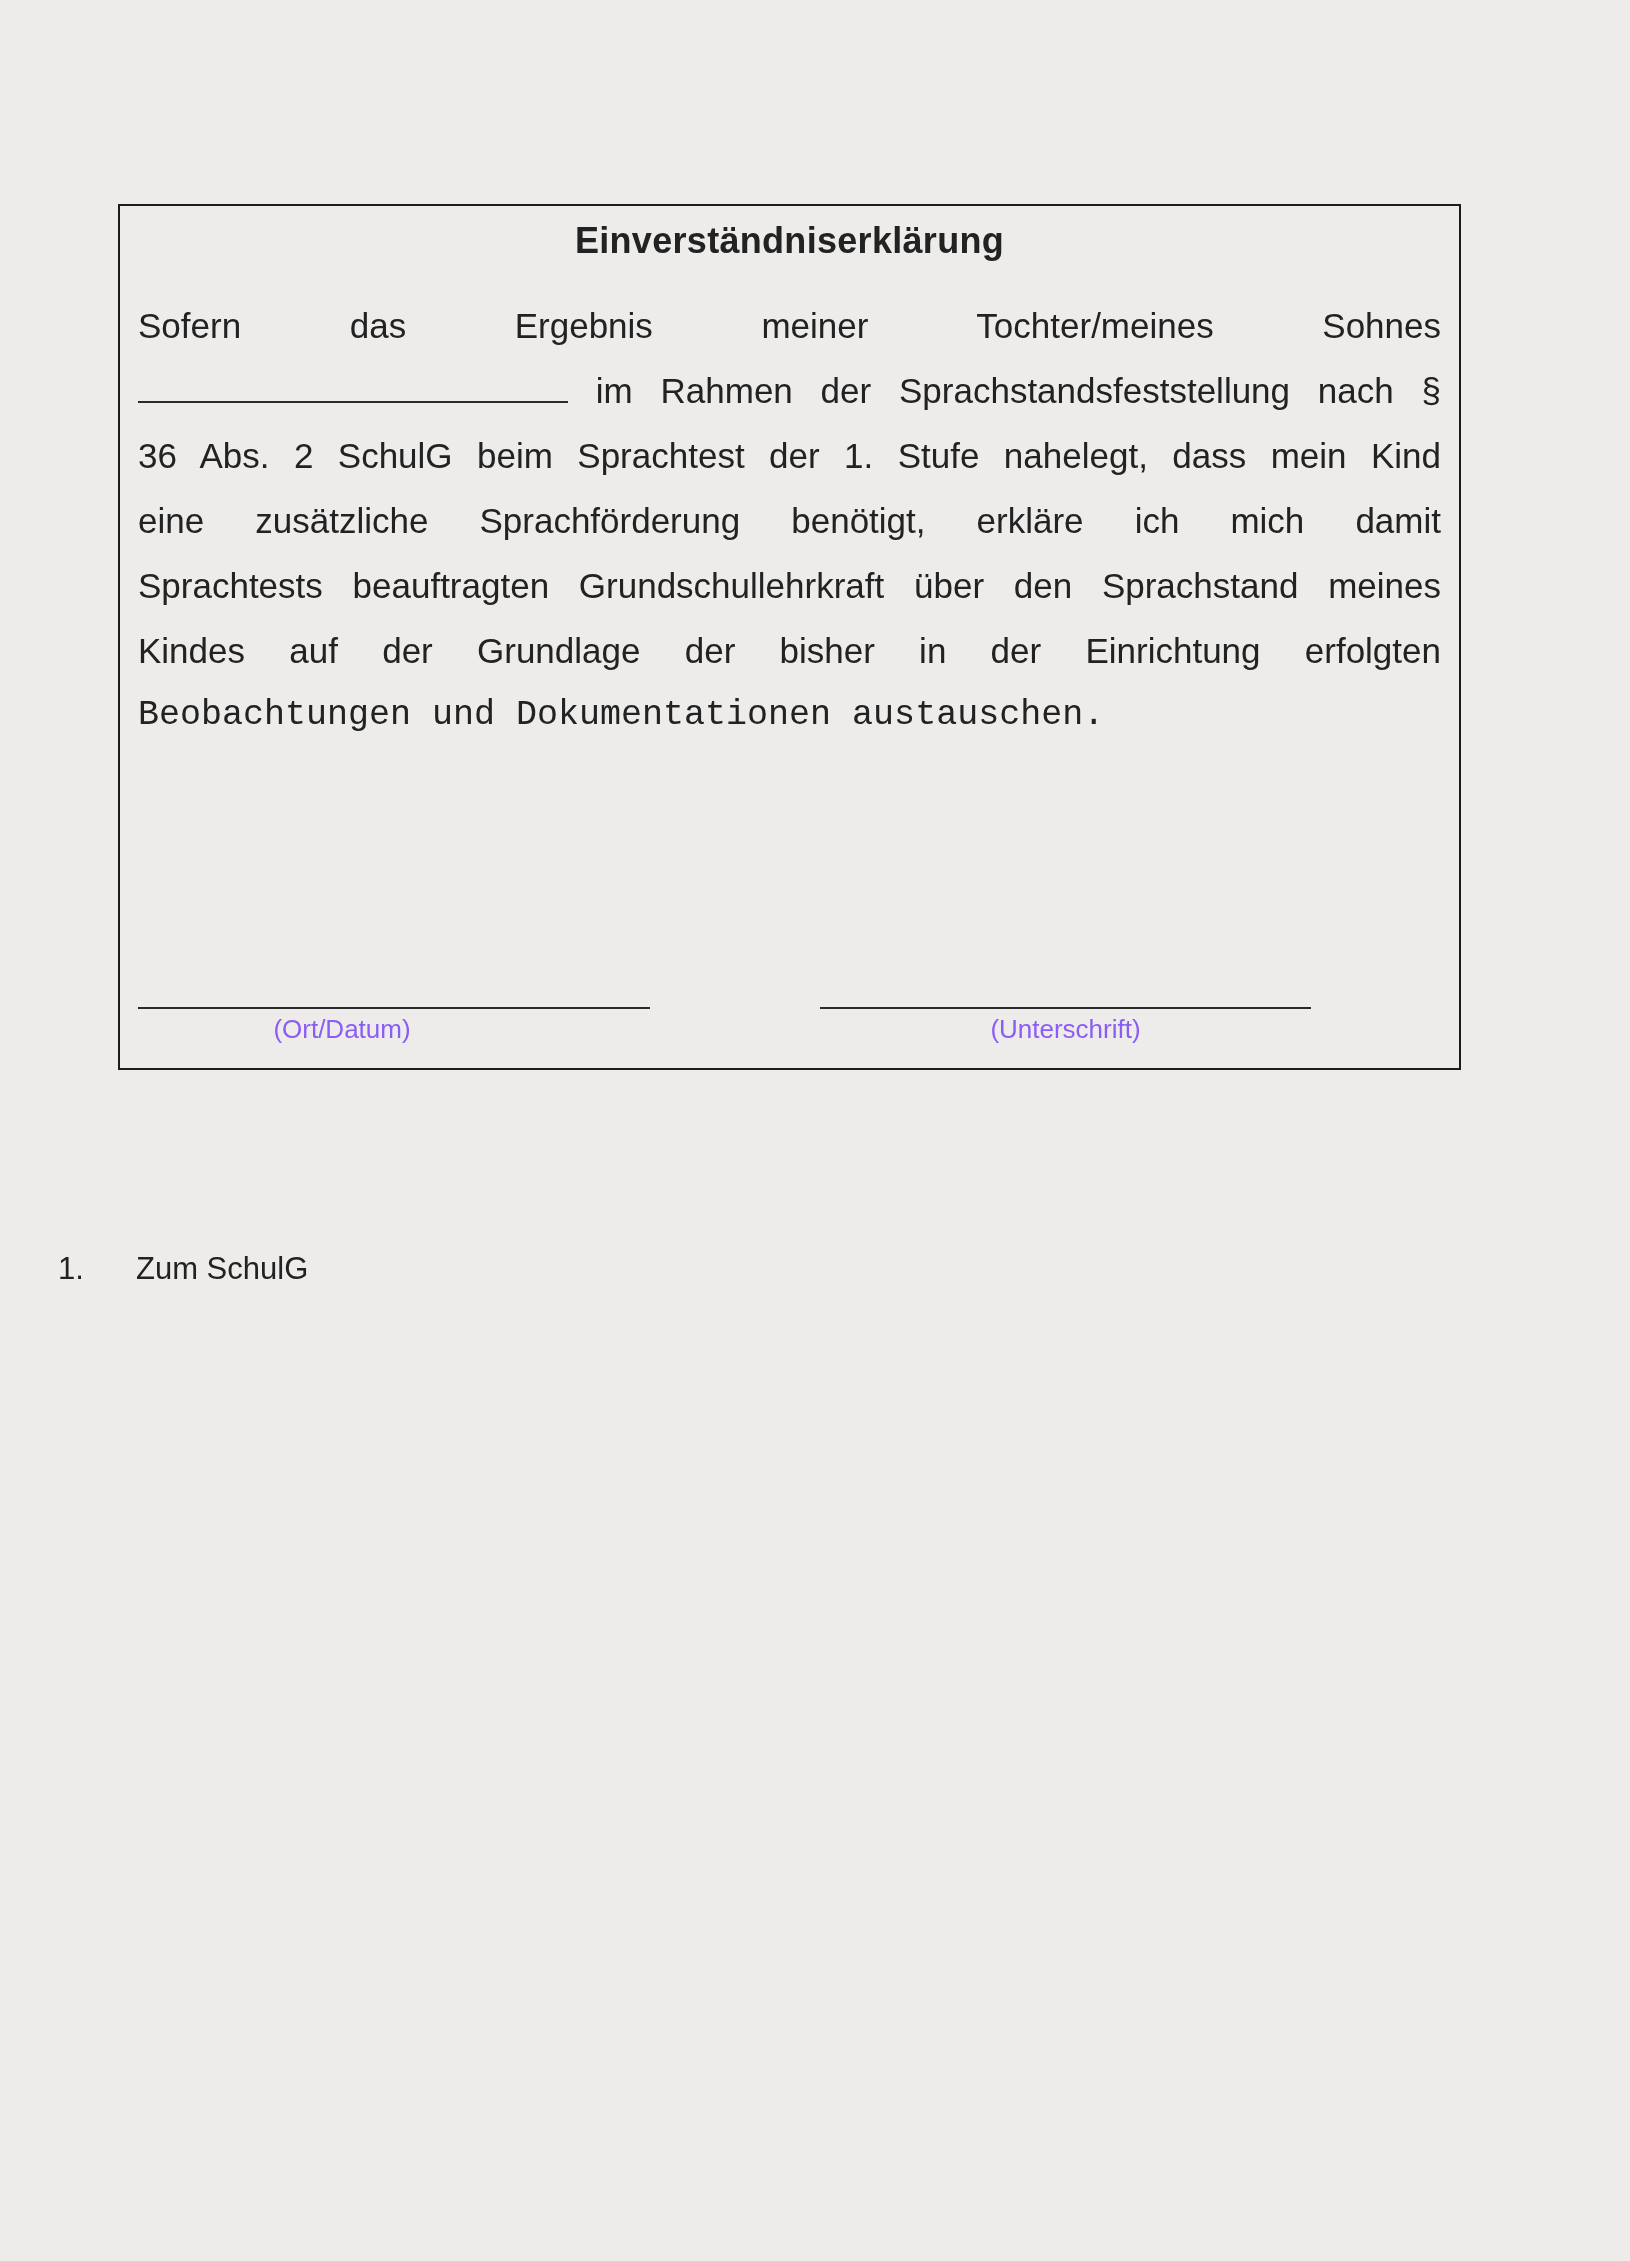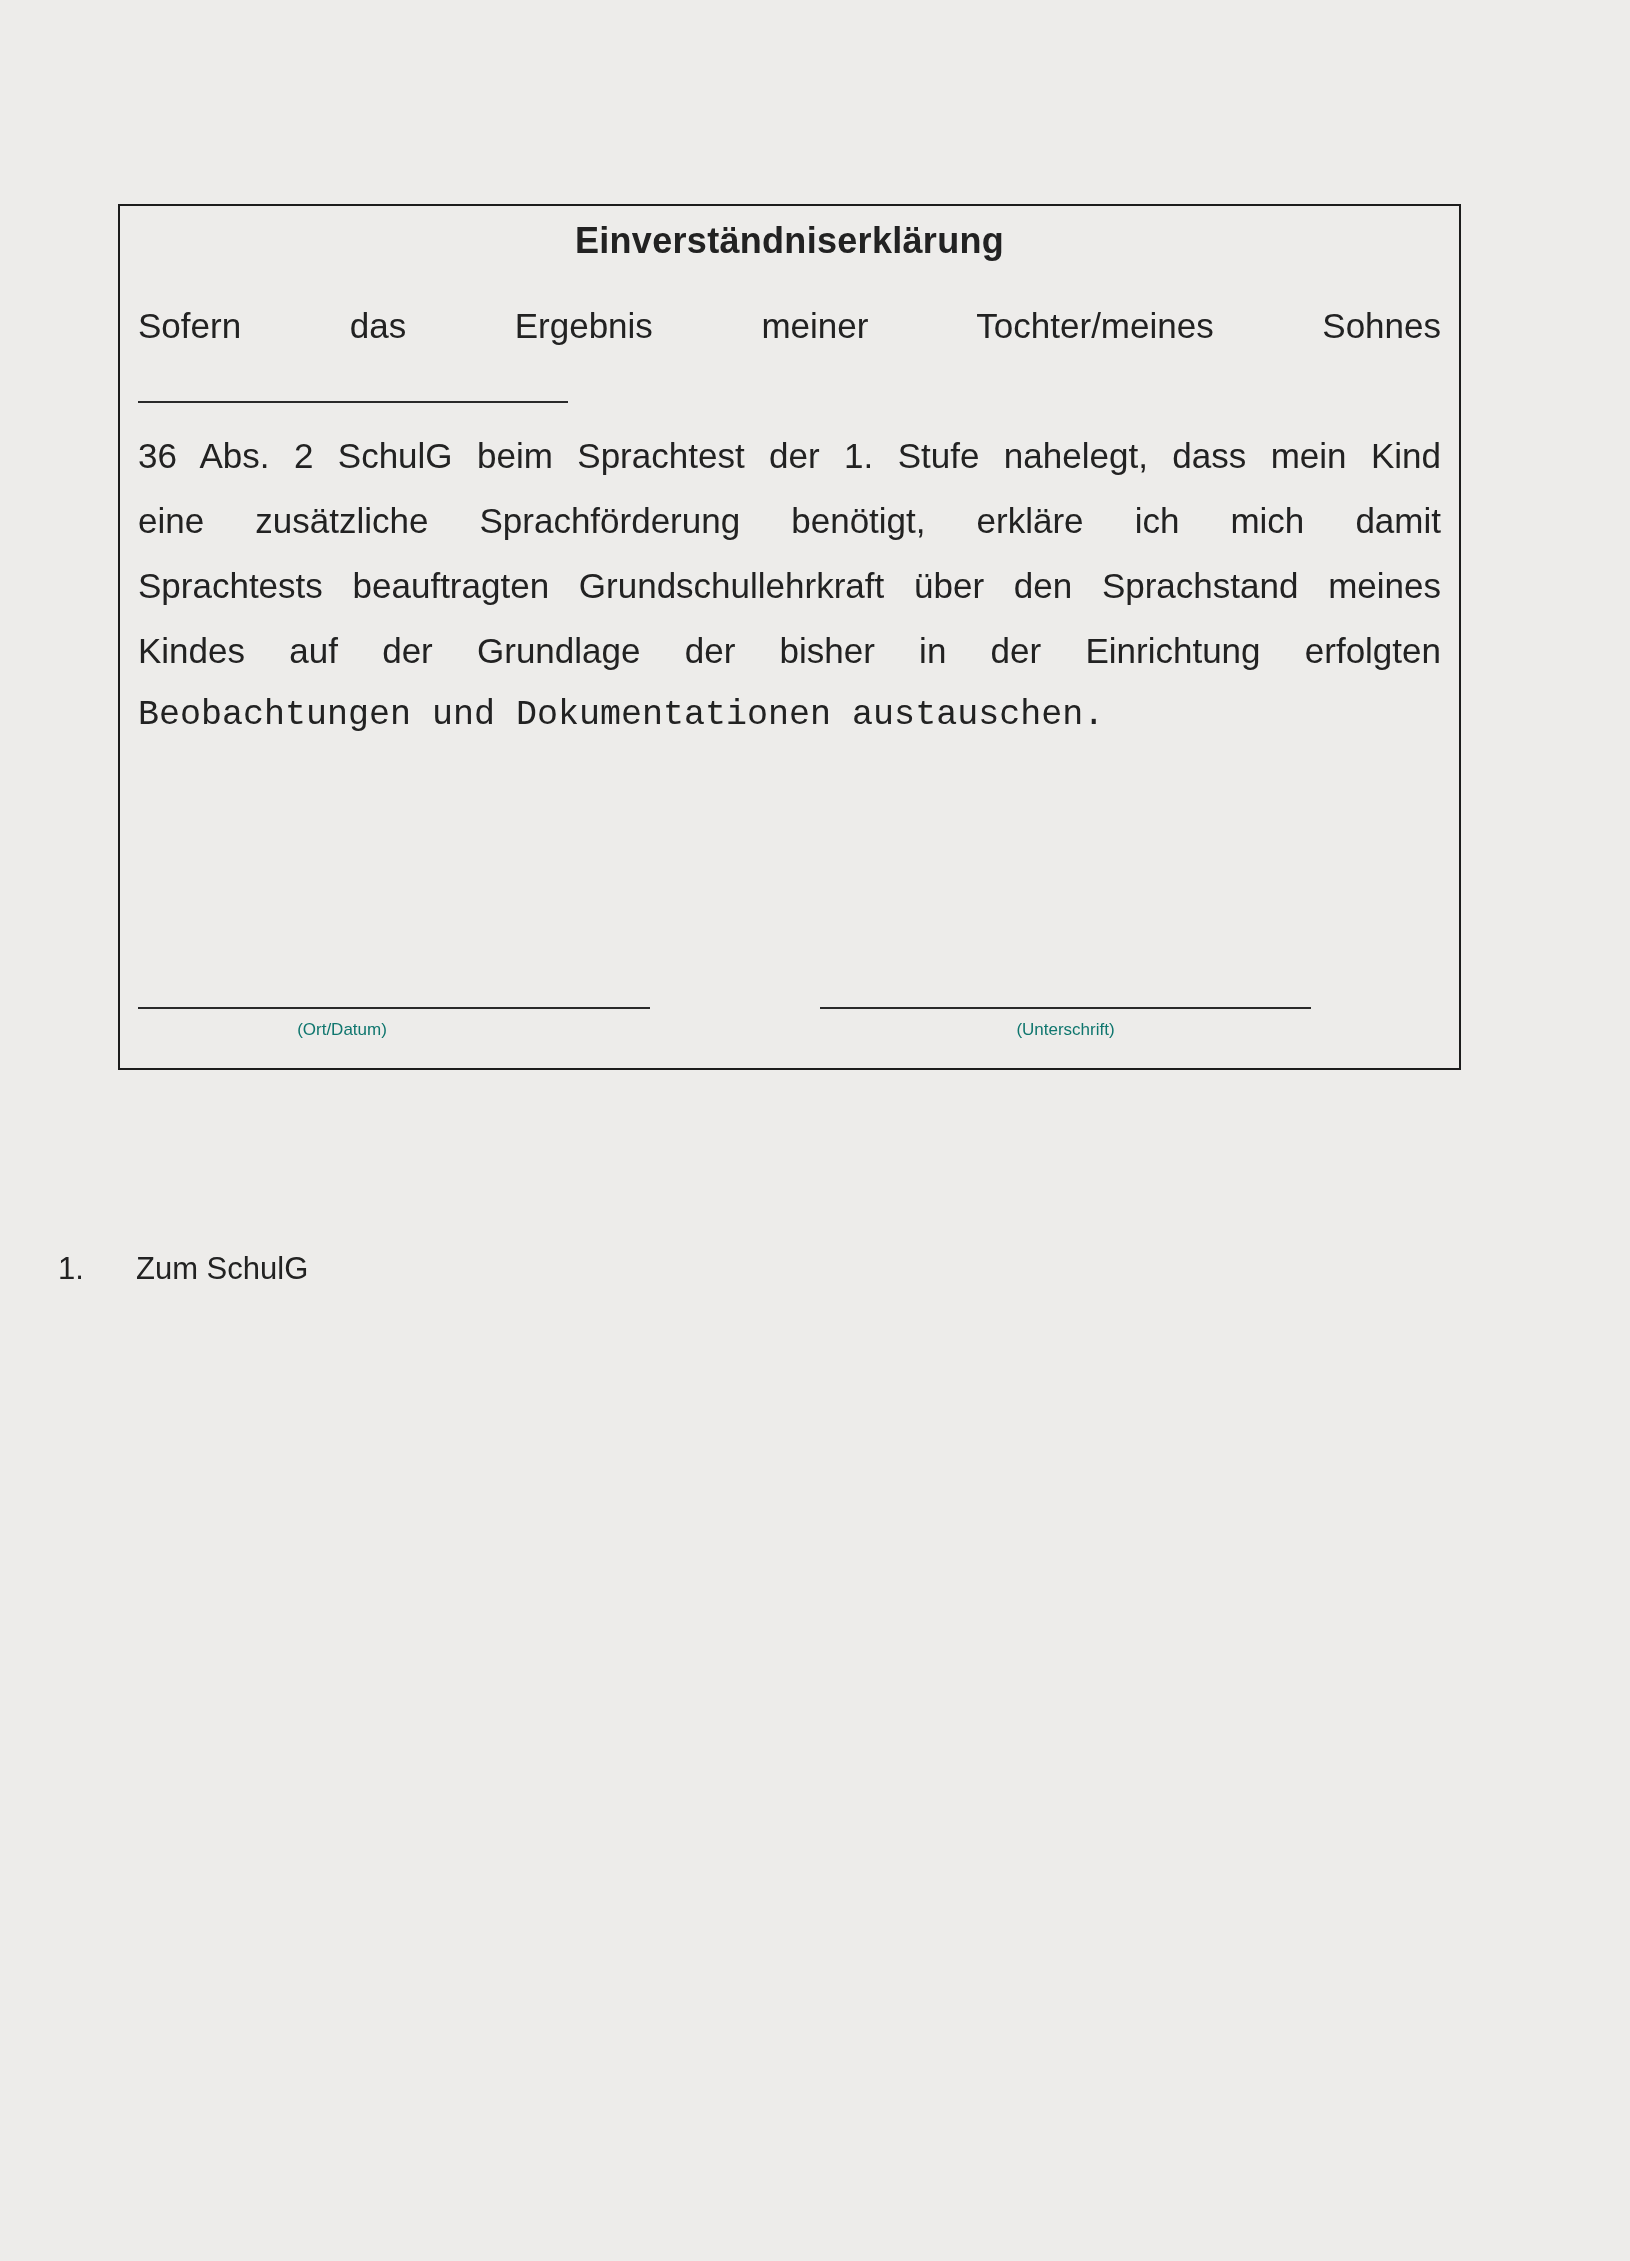--- a/index.html
+++ b/index.html
@@ -76,24 +76,24 @@
   .sig-col-right {
     width: 491px;
     margin-right: 130px;
   }
   .sig-line {
     border-top: 2px solid #2a2a2a;
     height: 0;
   }
   .sig-label {
     margin-top: 5.2px;
-    font-size: 17px;
+    font-size: 26px;
     line-height: 31px;
     text-align: center;
-    color: #0f766e;
+    color: #8b5cf6;
   }
   .sig-col-left .sig-label {
     text-align: center;
     transform: translateX(-52px);
   }
   .section-line {
     position: absolute;
     left: 58px;
     top: 1234px;
     font-size: 31px;
@@ -110,20 +110,21 @@
 <div class="page">
 
   <div class="consent-box">
 
     <div class="box-title">Einverständniserklärung</div>
 
     <div class="body-lines">
       <div class="body-line">Sofern das Ergebnis meiner Tochter/meines Sohnes</div>
       <div class="body-line">
         <span class="fill-blank"></span>
+        <span>im Rahmen der Sprachstandsfeststellung nach §</span>
       </div>
       <div class="body-line">36 Abs. 2 SchulG beim Sprachtest der 1. Stufe nahelegt, dass mein Kind</div>
       <div class="body-line">eine zusätzliche Sprachförderung benötigt, erkläre ich mich damit</div>
       <div class="body-line">Sprachtests beauftragten Grundschullehrkraft über den Sprachstand meines</div>
       <div class="body-line">Kindes auf der Grundlage der bisher in der Einrichtung erfolgten</div>
       <div class="body-line last">Beobachtungen und Dokumentationen austauschen.</div>
     </div>
 
     <div class="sig-row">
       <div class="sig-col-left">

